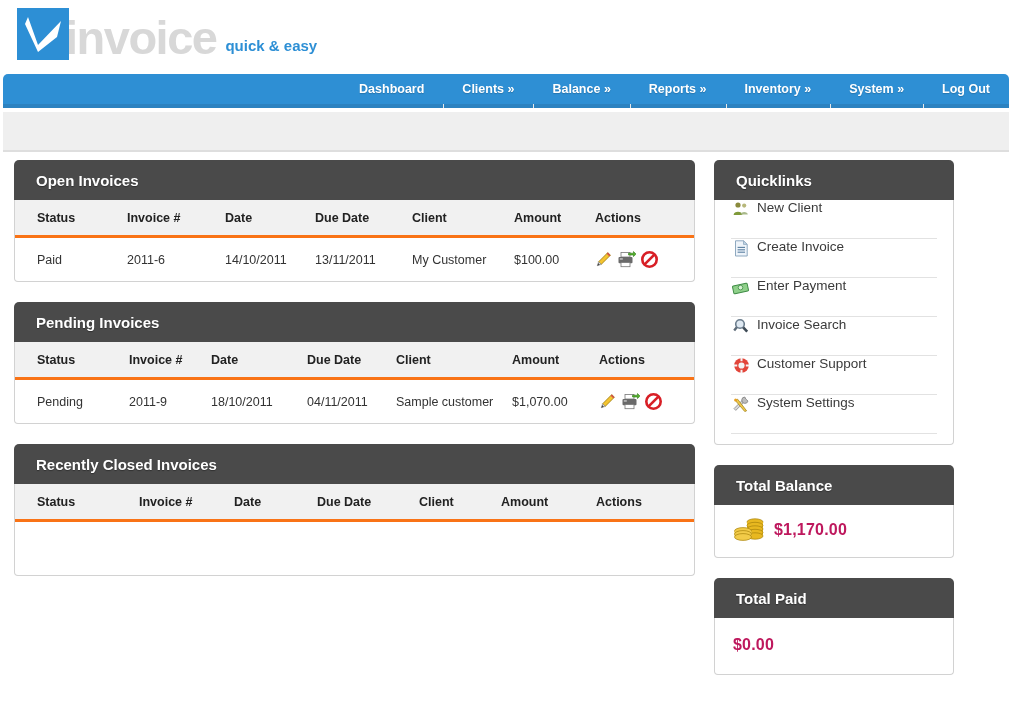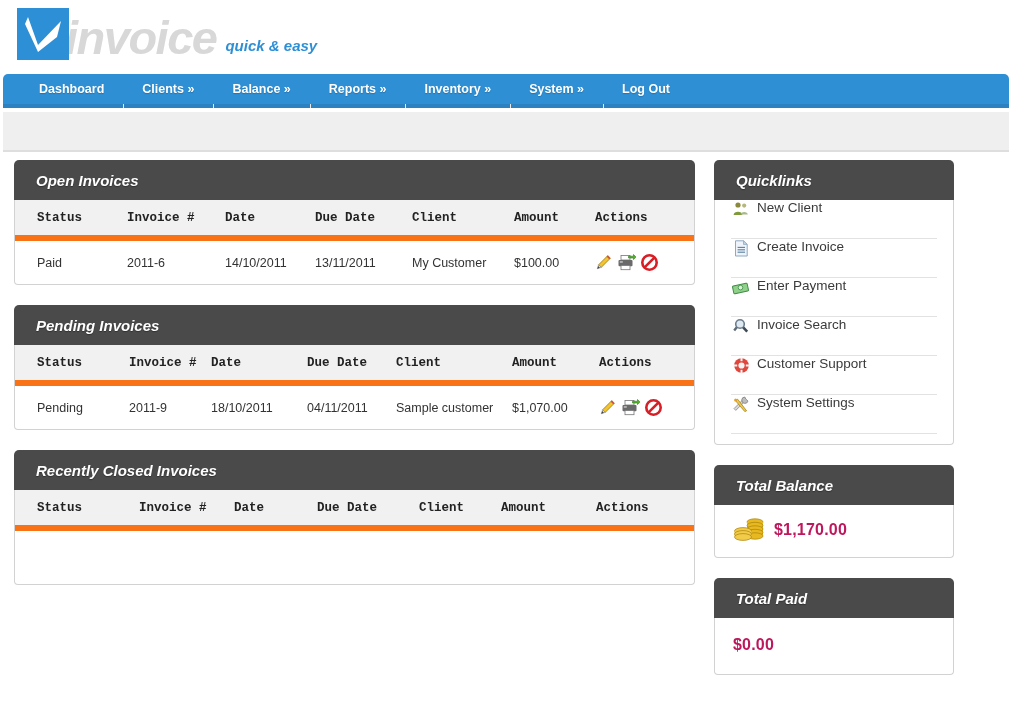--- a/index.html
+++ b/index.html
@@ -14,21 +14,20 @@
     color: #333333;
     overflow: hidden;
     position: relative;
   }
 
   
   .header {
     height: 75px;
     padding: 8px;
     position: relative;
-    font-style: italic;
   }
   .logo-wrap {
     position: absolute;
     left: 17px;
     top: 8px;
     display: flex;
     align-items: flex-end;
   }
   .logo-mark {
     width: 52px;
@@ -64,20 +63,21 @@
     top: 74px;
     width: 1006px;
     height: 34px;
     background: #2e8fd4;
     border-radius: 5px 5px 0 0;
     box-sizing: border-box;
     display: flex;
     align-items: stretch;
     padding-left: 17px;
     border-bottom: 4px solid #2c82c0;
+    justify-content: flex-end;
   }
   .nav-item {
     display: flex;
     align-items: center;
     padding: 0 19px;
     color: #ffffff;
     font-size: 12.5px;
     font-weight: bold;
     white-space: nowrap;
     position: relative;
@@ -128,21 +128,20 @@
   
   .panel { margin-bottom: 20px; }
   .panel-head {
     background: #4a4a4a;
     border-radius: 5px 5px 0 0;
     height: 40px;
     display: flex;
     align-items: center;
     padding-left: 22px;
     box-sizing: border-box;
-    font-style: italic;
   }
   .panel-head-title {
     color: #ffffff;
     font-size: 15px;
     font-weight: bold;
     text-shadow: 0 1px 1px rgba(0,0,0,0.35);
   }
   .panel-body {
     background: #ffffff;
     border: 1px solid #d2d2d2;
@@ -152,29 +151,28 @@
   }
 
   
   table.grid {
     width: 100%;
     border-collapse: collapse;
     font-size: 12.5px;
   }
   table.grid thead th {
     background: #f1f1f1;
-    border-bottom: 6px solid #f97316;
+    border-bottom: 3px solid #f97316;
     color: #222222;
     font-weight: bold;
     font-size: 12.5px;
     text-align: left;
     padding: 9px 0 9px 0;
     height: 17px;
     white-space: nowrap;
-    font-family: Liberation Mono, monospace;
   }
   table.grid tbody td {
     padding: 13px 0 13px 0;
     color: #333333;
     font-size: 12.5px;
     white-space: nowrap;
     vertical-align: middle;
   }
   table.grid tbody tr { height: 44px; }
   .empty-row td { height: 27px; padding: 0; }

